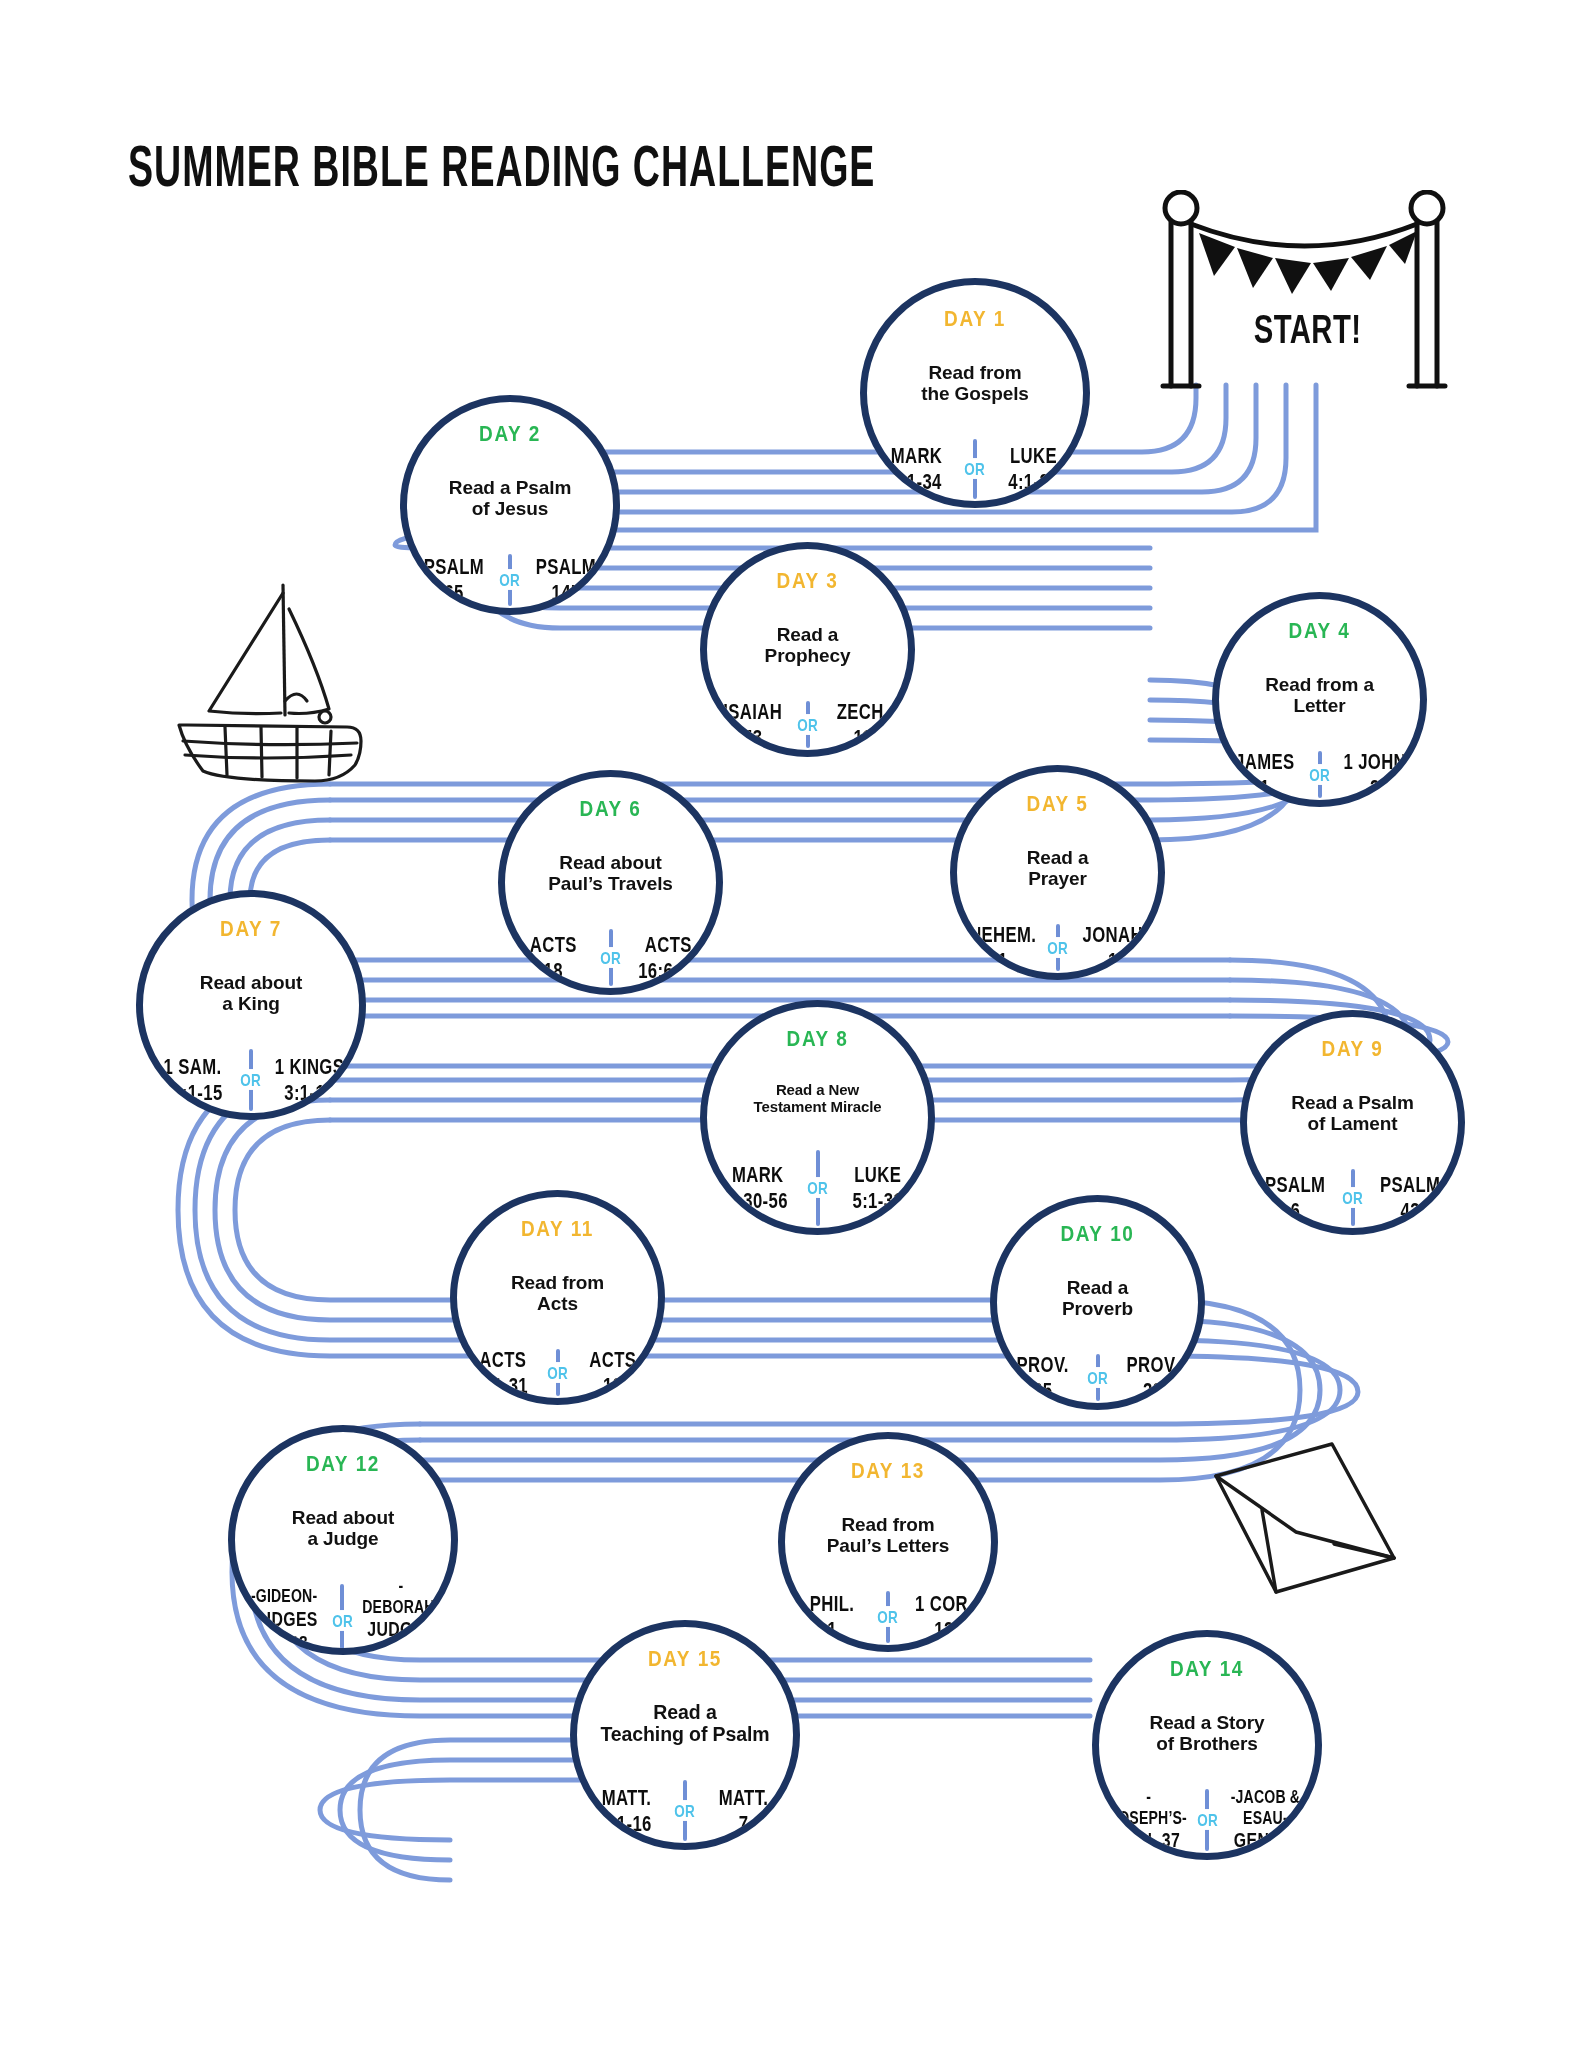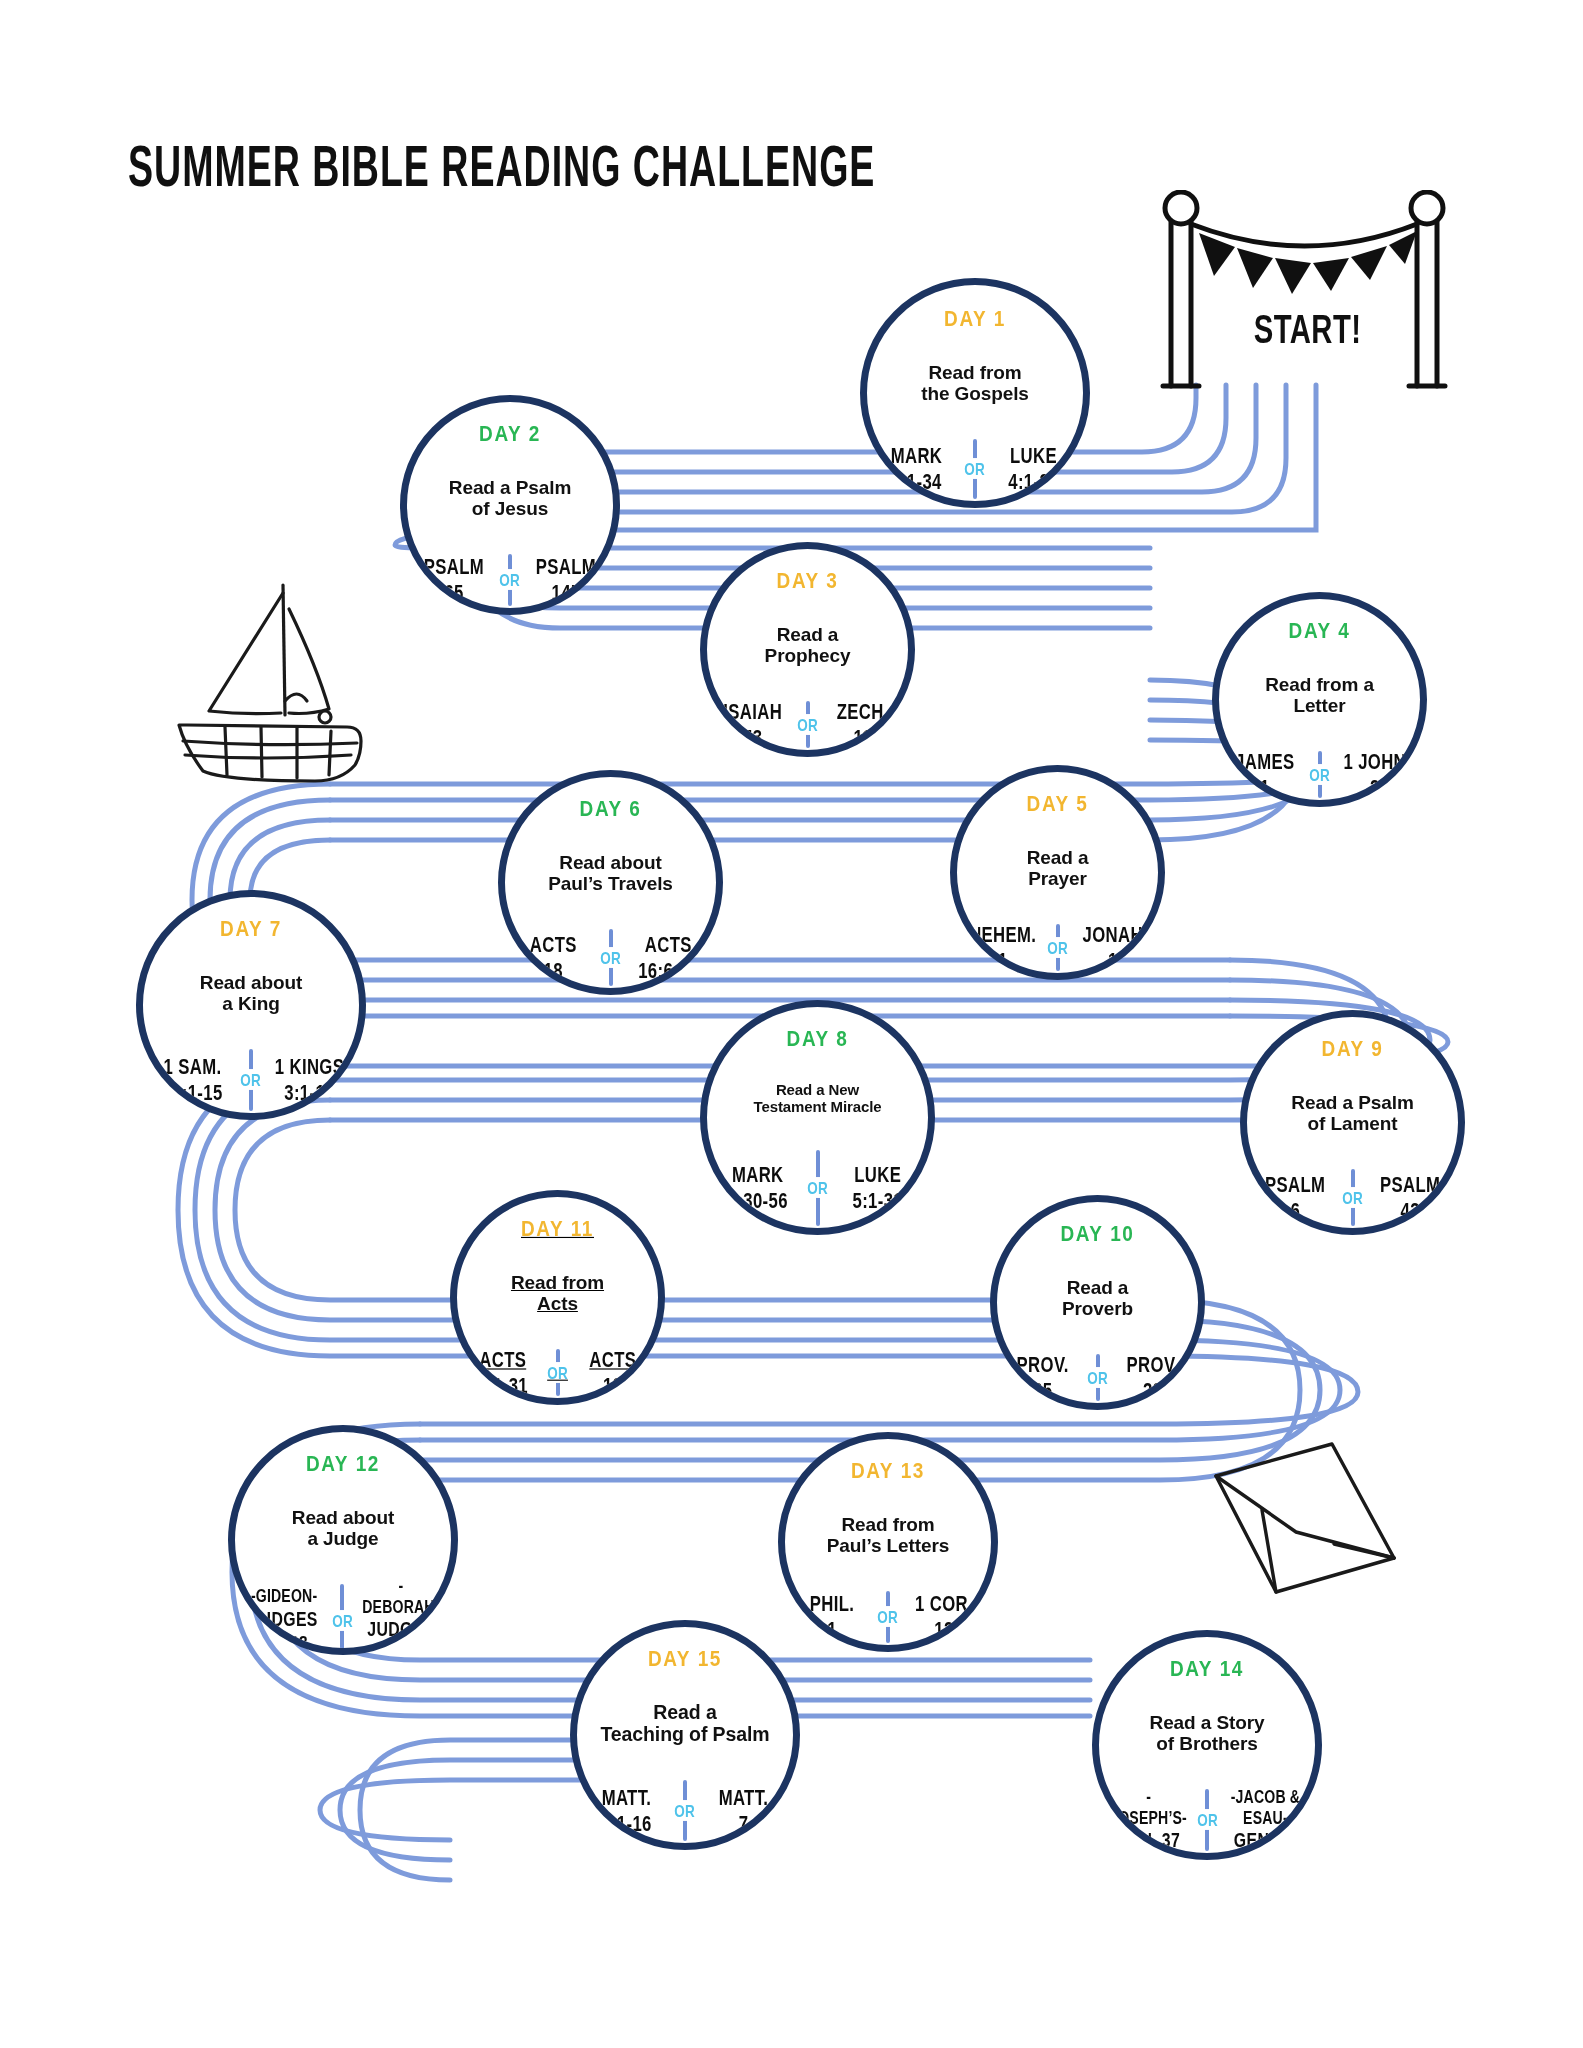--- a/index.html
+++ b/index.html
@@ -442,21 +442,21 @@
         <div class="bar"></div>
         <div class="or">OR</div>
       </div>
       <div class="choice">
         <span>PROV.</span><br>
         <span>28</span>
       </div>
     </div>
   </div>
 
-  <div class="day" style="left:450px; top:1190px; width:215px; height:215px; padding-top:22px;text-decoration:underline;">
+  <div class="day" style="left:450px; top:1190px; width:215px; height:215px; padding-top:22px;">
     <div class="day-label gold">DAY 11</div>
     <div class="day-title">
       <span>Read from</span><br>
       <span>Acts</span>
     </div>
     <div class="choices">
       <div class="choice">
         <span>ACTS</span><br>
         <span>9:1-31</span>
       </div>

